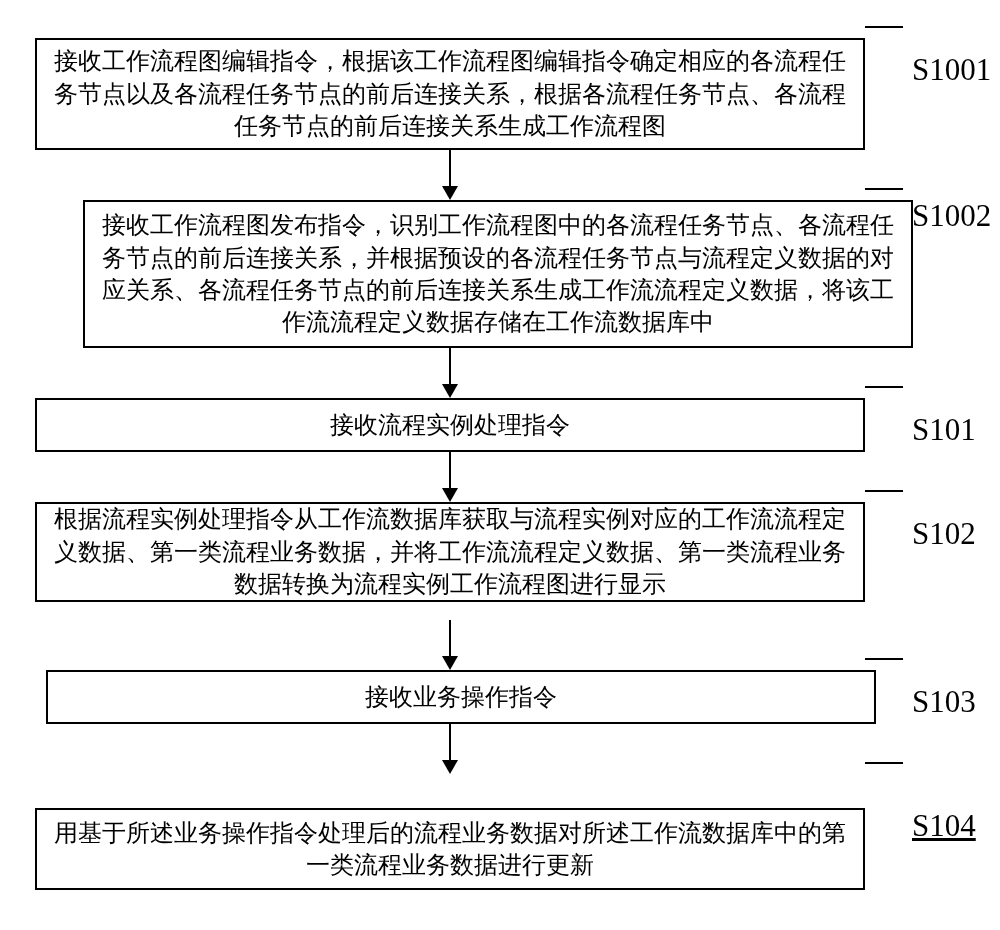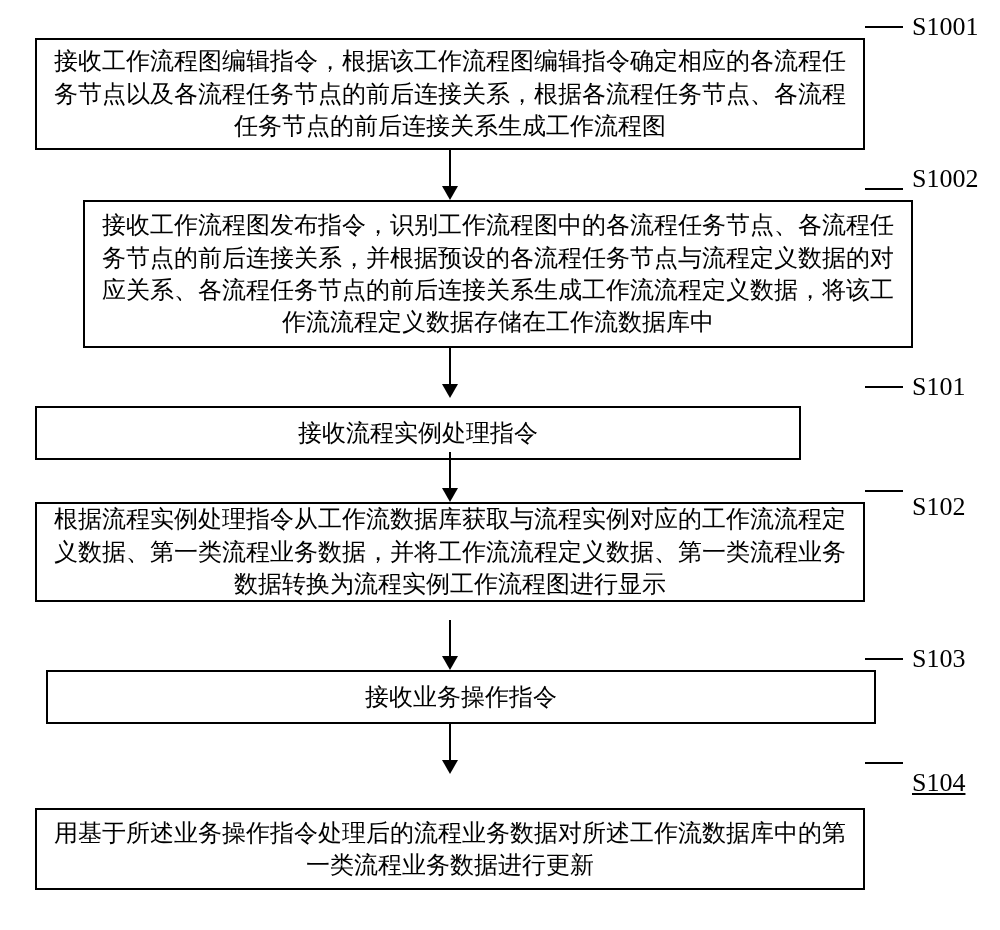--- a/index.html
+++ b/index.html
@@ -22,22 +22,23 @@
     align-items: center;
     justify-content: center;
     text-align: center;
     padding: 4px 10px;
     font-size: 24px;
     line-height: 1.35;
     background: #fff;
   }
   .label {
     position: absolute;
-    font-size: 26px;
+    font-size: 31px;
     text-align: center;
+    margin-top: 40px;
   }
   .leader {
     position: absolute;
     background: #000;
     height: 2px;
   }
   .arrow-line {
     position: absolute;
     width: 2px;
     background: #000;
@@ -71,43 +72,43 @@
 
   <div class="connector" style="top:150px; height:50px;">
     <div class="arrow-line" style="top:0; height:36px; left:450px;"></div>
     <div class="arrow-head" style="top:36px; left:450px;"></div>
   </div>
 
   <div class="step" style="left:35px; top:200px; width:830px; height:148px;margin-left:48px;">
     <span>接收工作流程图发布指令，识别工作流程图中的各流程任务节点、各流程任务节点的前后连接关系，并根据预设的各流程任务节点与流程定义数据的对应关系、各流程任务节点的前后连接关系生成工作流流程定义数据，将该工作流流程定义数据存储在工作流数据库中</span>
   </div>
   <div class="leader" style="left:865px; top:188px; width:38px;"></div>
-  <div class="label" style="left:912px; top:164px;">S1002</div>
+  <div class="label" style="left:912px; top:158px;">S1002</div>
 
   <div class="connector" style="top:348px; height:50px;">
     <div class="arrow-line" style="top:0; height:36px; left:450px;"></div>
     <div class="arrow-head" style="top:36px; left:450px;"></div>
   </div>
 
-  <div class="step" style="left:35px; top:398px; width:766px; height:54px;margin-top:8px;">
+  <div class="step" style="left:35px; top:398px; width:830px; height:54px;">
     <span>接收流程实例处理指令</span>
   </div>
   <div class="leader" style="left:865px; top:386px; width:38px;"></div>
   <div class="label" style="left:912px; top:372px;font-family:Liberation Serif, serif;">S101</div>
 
   <div class="connector" style="top:452px; height:50px;">
     <div class="arrow-line" style="top:0; height:36px; left:450px;"></div>
     <div class="arrow-head" style="top:36px; left:450px;"></div>
   </div>
 
   <div class="step" style="left:35px; top:502px; width:830px; height:100px;">
     <span>根据流程实例处理指令从工作流数据库获取与流程实例对应的工作流流程定义数据、第一类流程业务数据，并将工作流流程定义数据、第一类流程业务数据转换为流程实例工作流程图进行显示</span>
   </div>
   <div class="leader" style="left:865px; top:490px; width:38px;"></div>
-  <div class="label" style="left:912px; top:492px;">S102</div>
+  <div class="label" style="left:912px; top:476px;">S102</div>
 
   <div class="connector" style="top:620px; height:50px;">
     <div class="arrow-line" style="top:0; height:36px; left:450px;"></div>
     <div class="arrow-head" style="top:36px; left:450px;"></div>
   </div>
 
   <div class="step" style="left:35px; top:670px; width:830px; height:54px;margin-left:11px;">
     <span>接收业务操作指令</span>
   </div>
   <div class="leader" style="left:865px; top:658px; width:38px;"></div>

